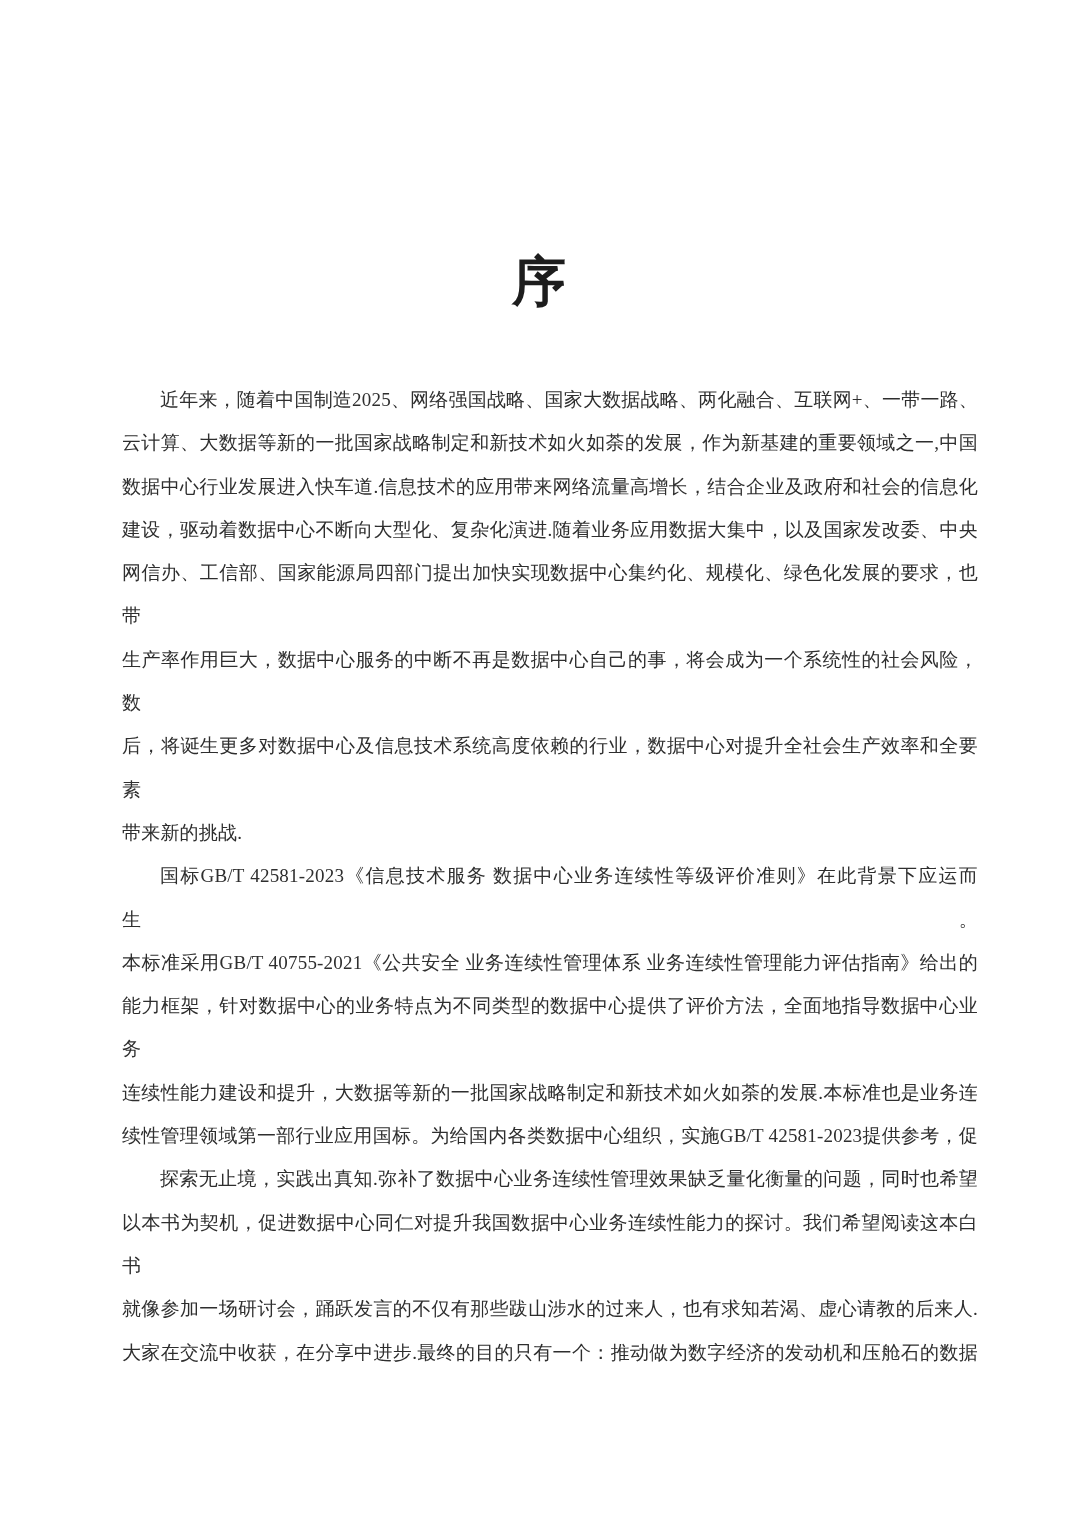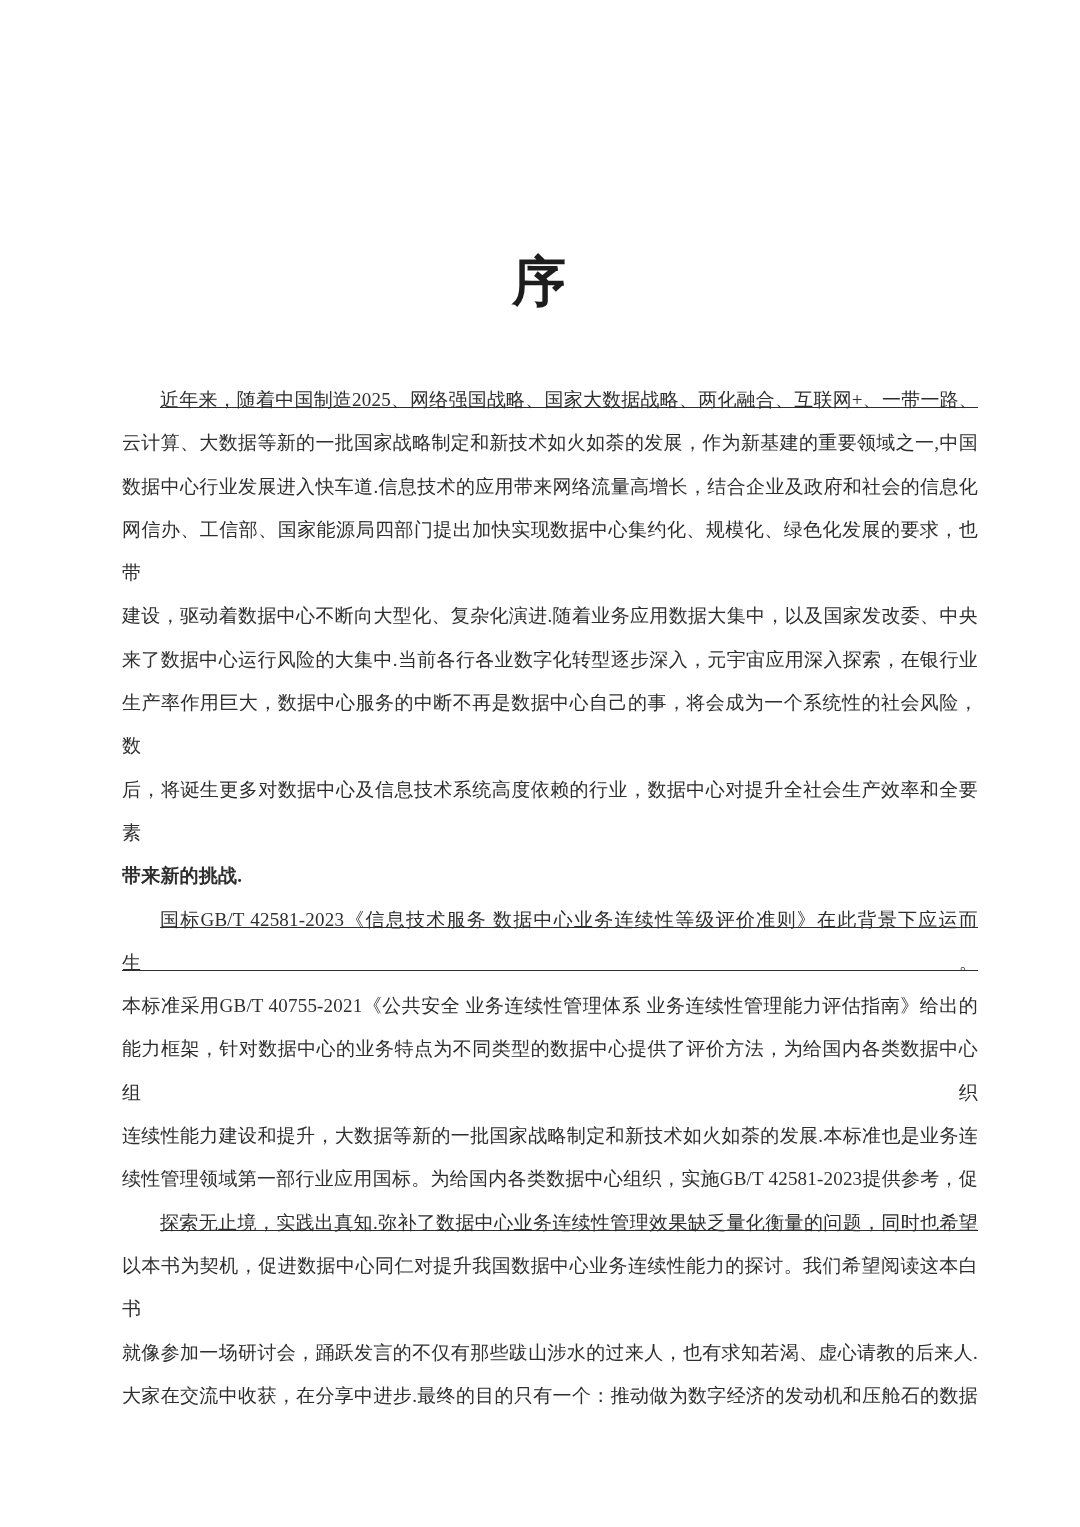--- a/index.html
+++ b/index.html
@@ -34,52 +34,49 @@
   .line {
     font-size: 19px;
     line-height: 43.3px;
     text-align: justify;
     text-align-last: justify;
     letter-spacing: 0.2px;
     color: #2e2e2e;
   }
   .para-start {
     text-indent: 2em;
-    text-decoration: underline;
   }
   .para-end {
     text-align-last: left;
-    font-weight: bold;
   }
 </style>
 </head>
 <body>
 
 <div class="page">
 
   <div class="doc-title">序</div>
 
   <div class="text-block">
 
     <div>
       <div class="line para-start">近年来，随着中国制造2025、网络强国战略、国家大数据战略、两化融合、互联网+、一带一路、</div>
       <div class="line">云计算、大数据等新的一批国家战略制定和新技术如火如荼的发展，作为新基建的重要领域之一,中国</div>
       <div class="line">数据中心行业发展进入快车道.信息技术的应用带来网络流量高增长，结合企业及政府和社会的信息化</div>
+      <div class="line">建设，驱动着数据中心不断向大型化、复杂化演进.随着业务应用数据大集中，以及国家发改委、中央</div>
       <div class="line">网信办、工信部、国家能源局四部门提出加快实现数据中心集约化、规模化、绿色化发展的要求，也带</div>
-      <div class="line">建设，驱动着数据中心不断向大型化、复杂化演进.随着业务应用数据大集中，以及国家发改委、中央</div>
-      <div class="line">来了数据中心运行风险的大集中.当前各行各业数字化转型逐步深入，元宇宙应用深入探索，在银行业</div>
       <div class="line">生产率作用巨大，数据中心服务的中断不再是数据中心自己的事，将会成为一个系统性的社会风险，数</div>
       <div class="line">后，将诞生更多对数据中心及信息技术系统高度依赖的行业，数据中心对提升全社会生产效率和全要素</div>
       <div class="line para-end">带来新的挑战.</div>
     </div>
 
     <div>
       <div class="line para-start">国标GB/T 42581-2023《信息技术服务 数据中心业务连续性等级评价准则》在此背景下应运而生。</div>
       <div class="line">本标准采用GB/T 40755-2021《公共安全 业务连续性管理体系 业务连续性管理能力评估指南》给出的</div>
-      <div class="line">能力框架，针对数据中心的业务特点为不同类型的数据中心提供了评价方法，为给国内各类数据中心组织</div>
+      <div class="line">能力框架，针对数据中心的业务特点为不同类型的数据中心提供了评价方法，全面地指导数据中心业务</div>
       <div class="line">连续性能力建设和提升，大数据等新的一批国家战略制定和新技术如火如荼的发展.本标准也是业务连</div>
       <div class="line">续性管理领域第一部行业应用国标。为给国内各类数据中心组织，实施GB/T 42581-2023提供参考，促</div>
     </div>
 
     <div>
       <div class="line para-start">探索无止境，实践出真知.弥补了数据中心业务连续性管理效果缺乏量化衡量的问题，同时也希望</div>
       <div class="line">以本书为契机，促进数据中心同仁对提升我国数据中心业务连续性能力的探讨。我们希望阅读这本白书</div>
       <div class="line">就像参加一场研讨会，踊跃发言的不仅有那些跋山涉水的过来人，也有求知若渴、虚心请教的后来人.</div>
       <div class="line">大家在交流中收获，在分享中进步.最终的目的只有一个：推动做为数字经济的发动机和压舱石的数据</div>
 

